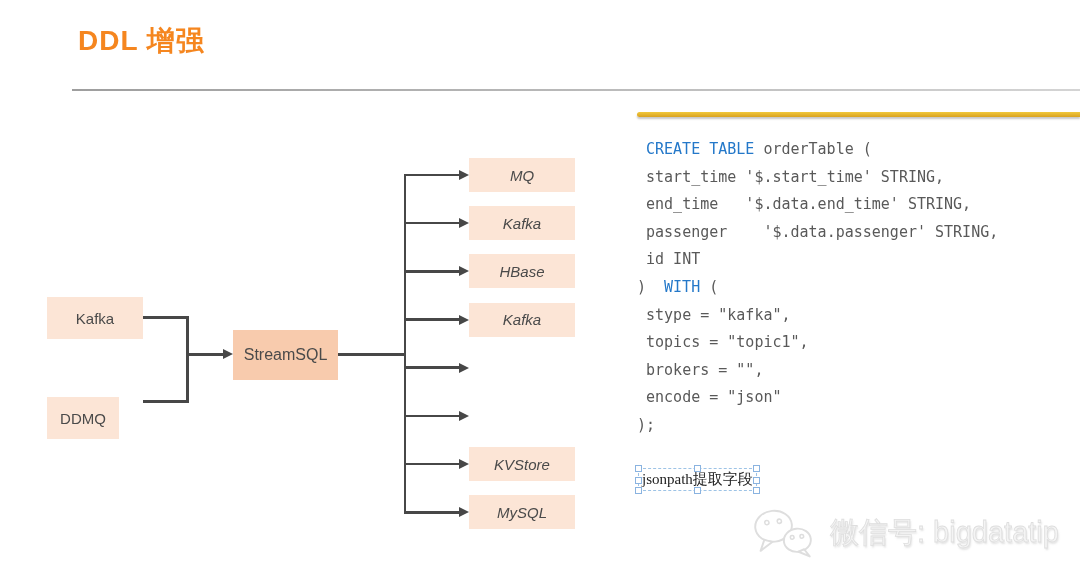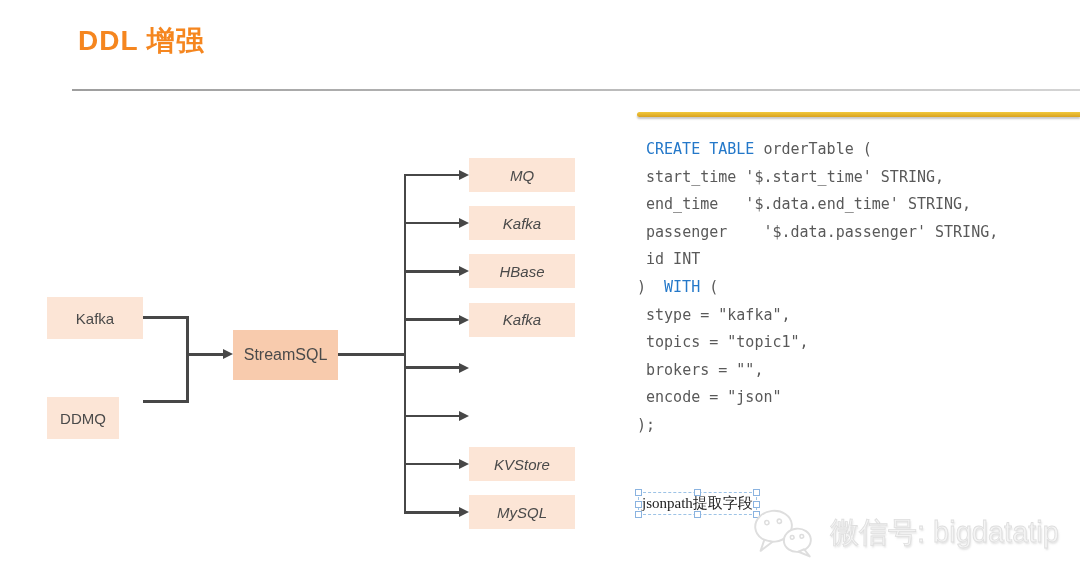--- a/index.html
+++ b/index.html
@@ -59,21 +59,21 @@
   
   .code{
     position:absolute;left:637px;top:136px;
     font-family:"DejaVu Sans Mono","Liberation Mono",monospace;
     font-size:15px;line-height:27.6px;white-space:pre;
     color:var(--codecolor,#595959);
   }
   .code .kw{color:var(--kw,#2478C9);margin-left:9px;}
   
   .annotation{
-    position:absolute;left:638px;top:492px;
+    position:absolute;left:638px;top:468px;
     border:1px dashed #9dc3e6;padding:1px 3px;background:#fff;
   }
   .annotation span.txt{
     font-family:"Liberation Serif","DejaVu Serif",serif;
     font-size:15px;color:#222;
   }
   .handle{
     position:absolute;width:5px;height:5px;background:#fff;
     border:1px solid #8ab3e0;
   }

